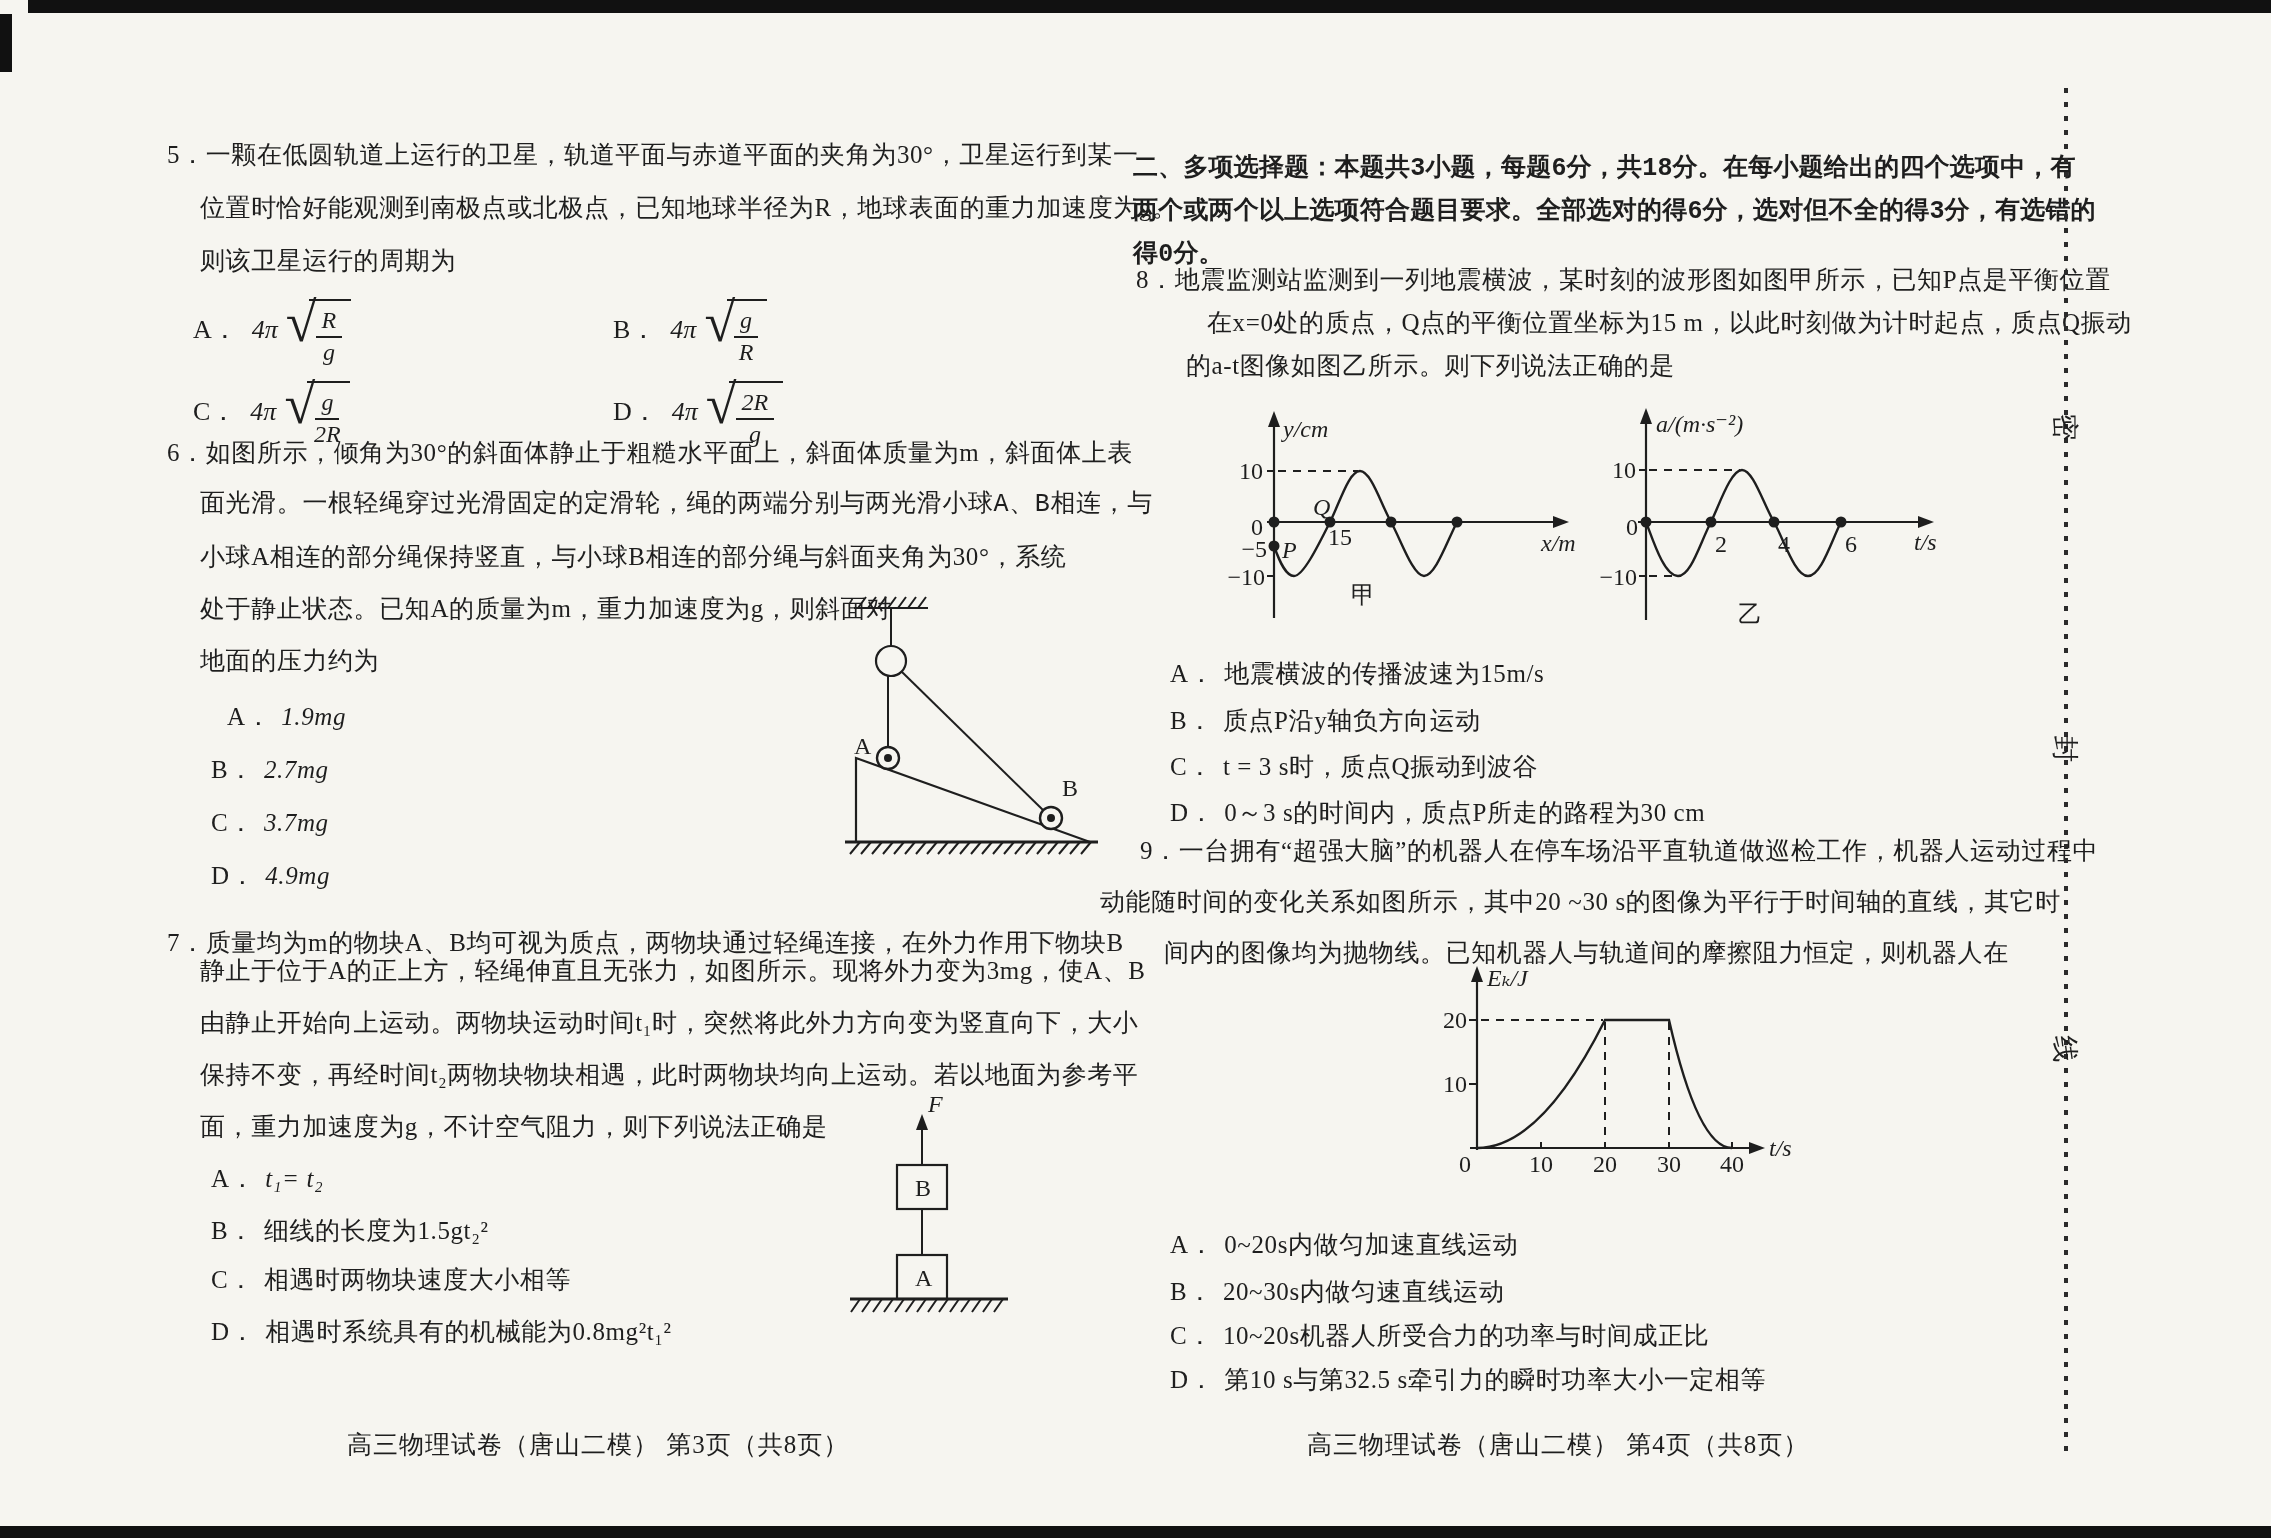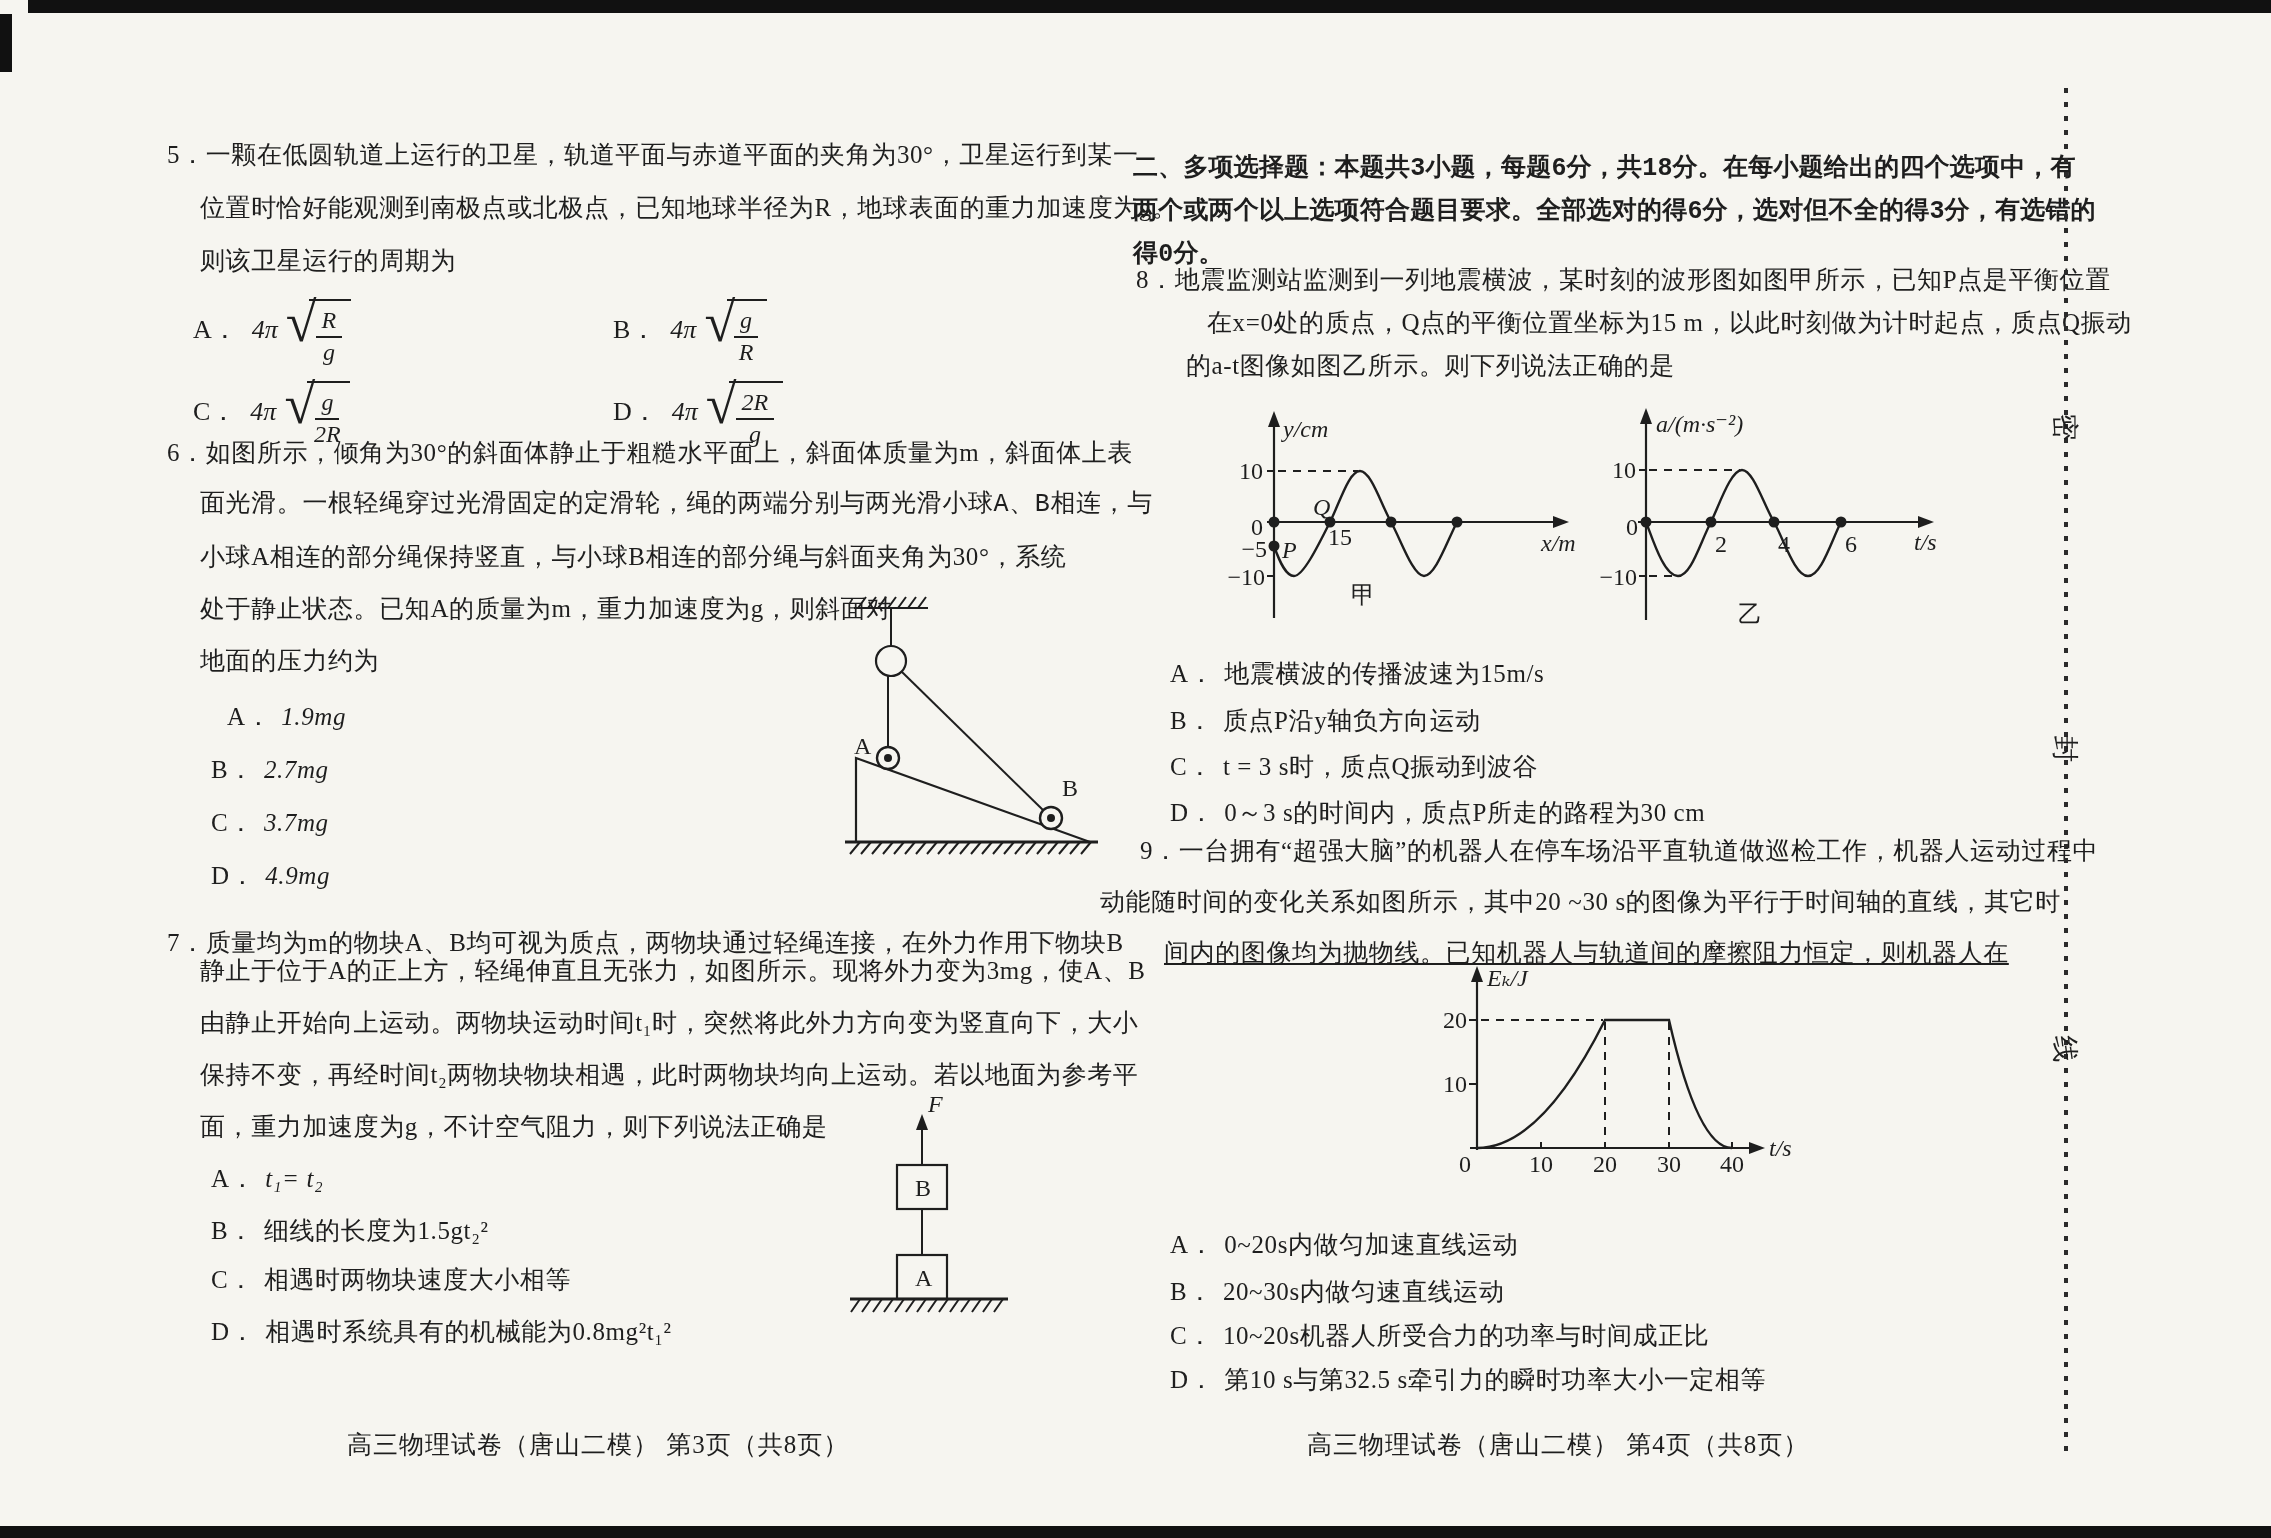--- a/index.html
+++ b/index.html
@@ -231,21 +231,21 @@
   </div>
   <div class="opt" style="left:1170px;top:750px;">
     <span class="olabel">C．</span><span>t = 3 s时，质点Q振动到波谷</span>
   </div>
   <div class="opt" style="left:1170px;top:796px;">
     <span class="olabel">D．</span><span>0～3 s的时间内，质点P所走的路程为30 cm</span>
   </div>
 
   <div class="line" style="left:1140px;top:834px;">9．一台拥有“超强大脑”的机器人在停车场沿平直轨道做巡检工作，机器人运动过程中</div>
   <div class="line" style="left:1100px;top:885px;">动能随时间的变化关系如图所示，其中20 ~30 s的图像为平行于时间轴的直线，其它时</div>
-  <div class="line" style="left:1164px;top:936px;text-decoration:underline;">间内的图像均为抛物线。已知机器人与轨道间的摩擦阻力恒定，则机器人在</div>
+  <div class="line" style="left:1164px;top:936px;">间内的图像均为抛物线。已知机器人与轨道间的摩擦阻力恒定，则机器人在</div>
 
   <svg style="left:1445px;top:958px;" width="360" height="230" viewBox="0 0 360 230">
     <line class="ax" x1="32" y1="192" x2="32" y2="16"></line>
     <polygon class="blk" points="32,8 26,24 38,24"></polygon>
     <line class="ax" x1="25" y1="190" x2="310" y2="190"></line>
     <polygon class="blk" points="320,190 304,184 304,196"></polygon>
     <text class="ti" x="42" y="28">Eₖ/J</text>
     <text class="ti" x="324" y="198">t/s</text>
     <line class="thin" x1="24" y1="62" x2="32" y2="62"></line>
     <text x="22" y="70" text-anchor="end">20</text>

